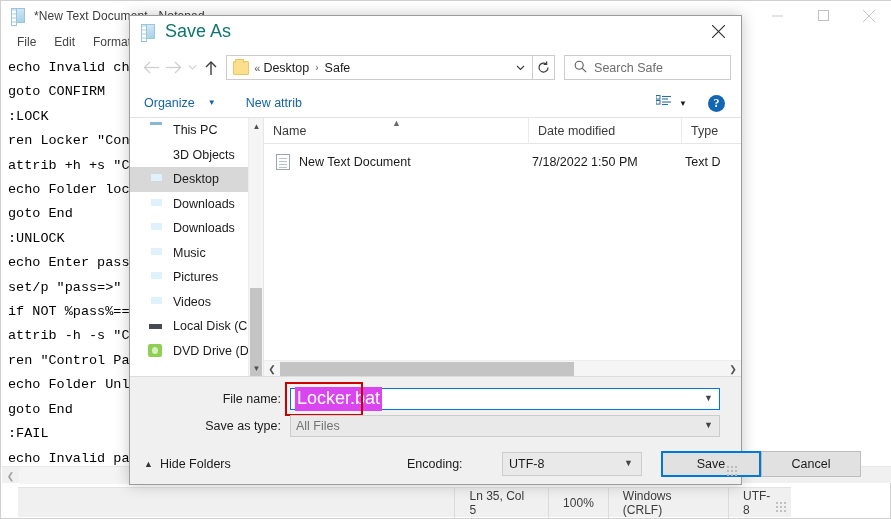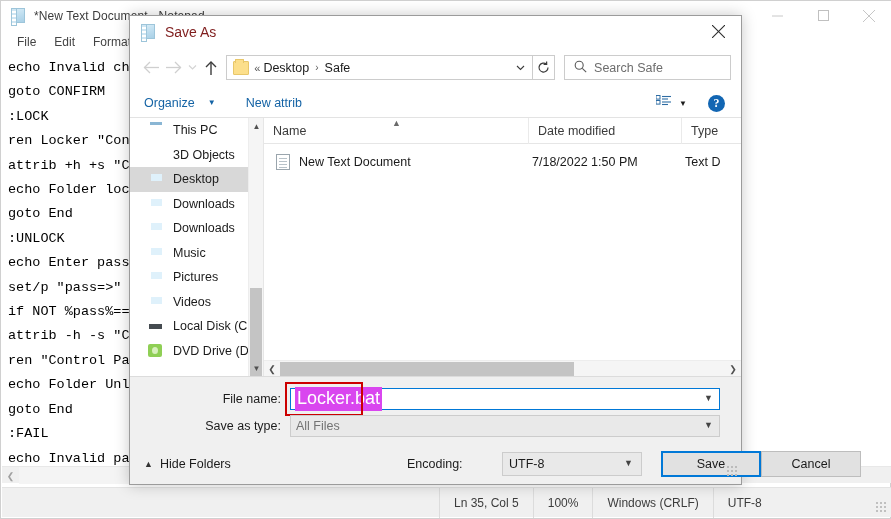--- a/index.html
+++ b/index.html
@@ -90,22 +90,22 @@
     position: absolute; top: 0; width: 17px; height: 17px;
     display:flex; align-items:center; justify-content:center;
     color:#a0a0a0; font-size: 9px;
   }
   #np-hscroll .thumb {
     position: absolute; left: 17px; top: 0;
     width: 355px; height: 17px;
     background: #f4f4f4;
   }
   #np-statusbar {
-    position: absolute; left: 1px; bottom: 1px;
-    width: 889px; height: 30px;
+    position: absolute; left: 17px; bottom: 1px;
+    width: 773px; height: 30px;
     background: #f0f0f0;
     border-top: 1px solid #e3e3e3;
     display: flex; align-items: center;
     font-size: 12px; color: #3c3c3c;
   }
   .np-status-cell {
     height: 30px; display: flex; align-items: center;
     padding-left: 14px; padding-right: 14px;
   }
   .np-status-sep {
@@ -126,21 +126,21 @@
     width: 613px; height: 470px;
     background: #f0f0f0;
     border: 1px solid #9b9b9b;
     box-shadow: 0 0 14px rgba(0,0,0,0.22);
   }
   #dlg-titlebar {
     height: 31px; background: #ffffff;
     display: flex; align-items: center; position: relative;
   }
   #dlg-title-icon { margin-left: 10px; margin-right: 9px; width:16px;height:16px;position:relative;}
-  #dlg-title-text { font-size: 14px; color: #7f1d1d; }
+  #dlg-title-text { font-size: 18px; color: #0f766e; }
   #dlg-close {
     position: absolute; right: 0; top: 0;
     width: 45px; height: 31px;
     display: flex; align-items: center; justify-content: center;
   }
 
   #dlg-navbar {
     position: relative; height: 41px;
     background: #ffffff;
     display: flex; align-items: center;

